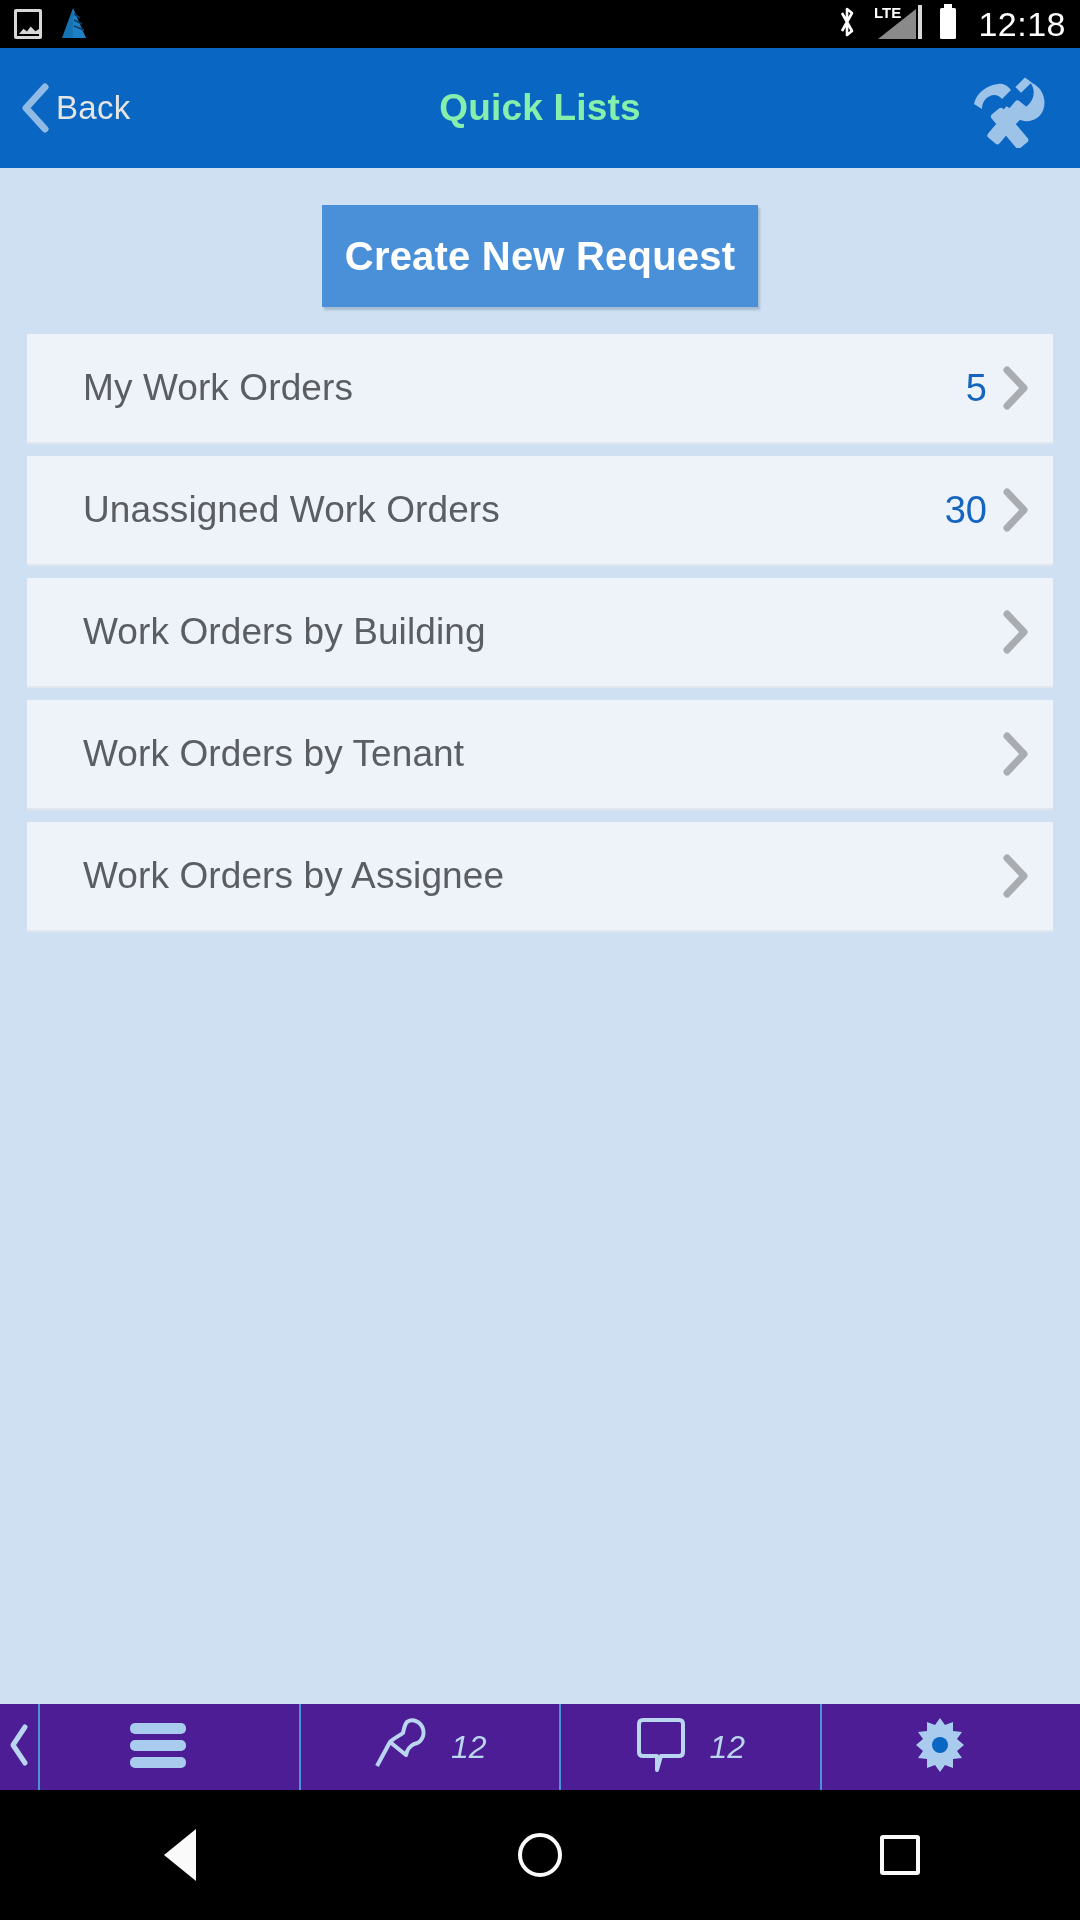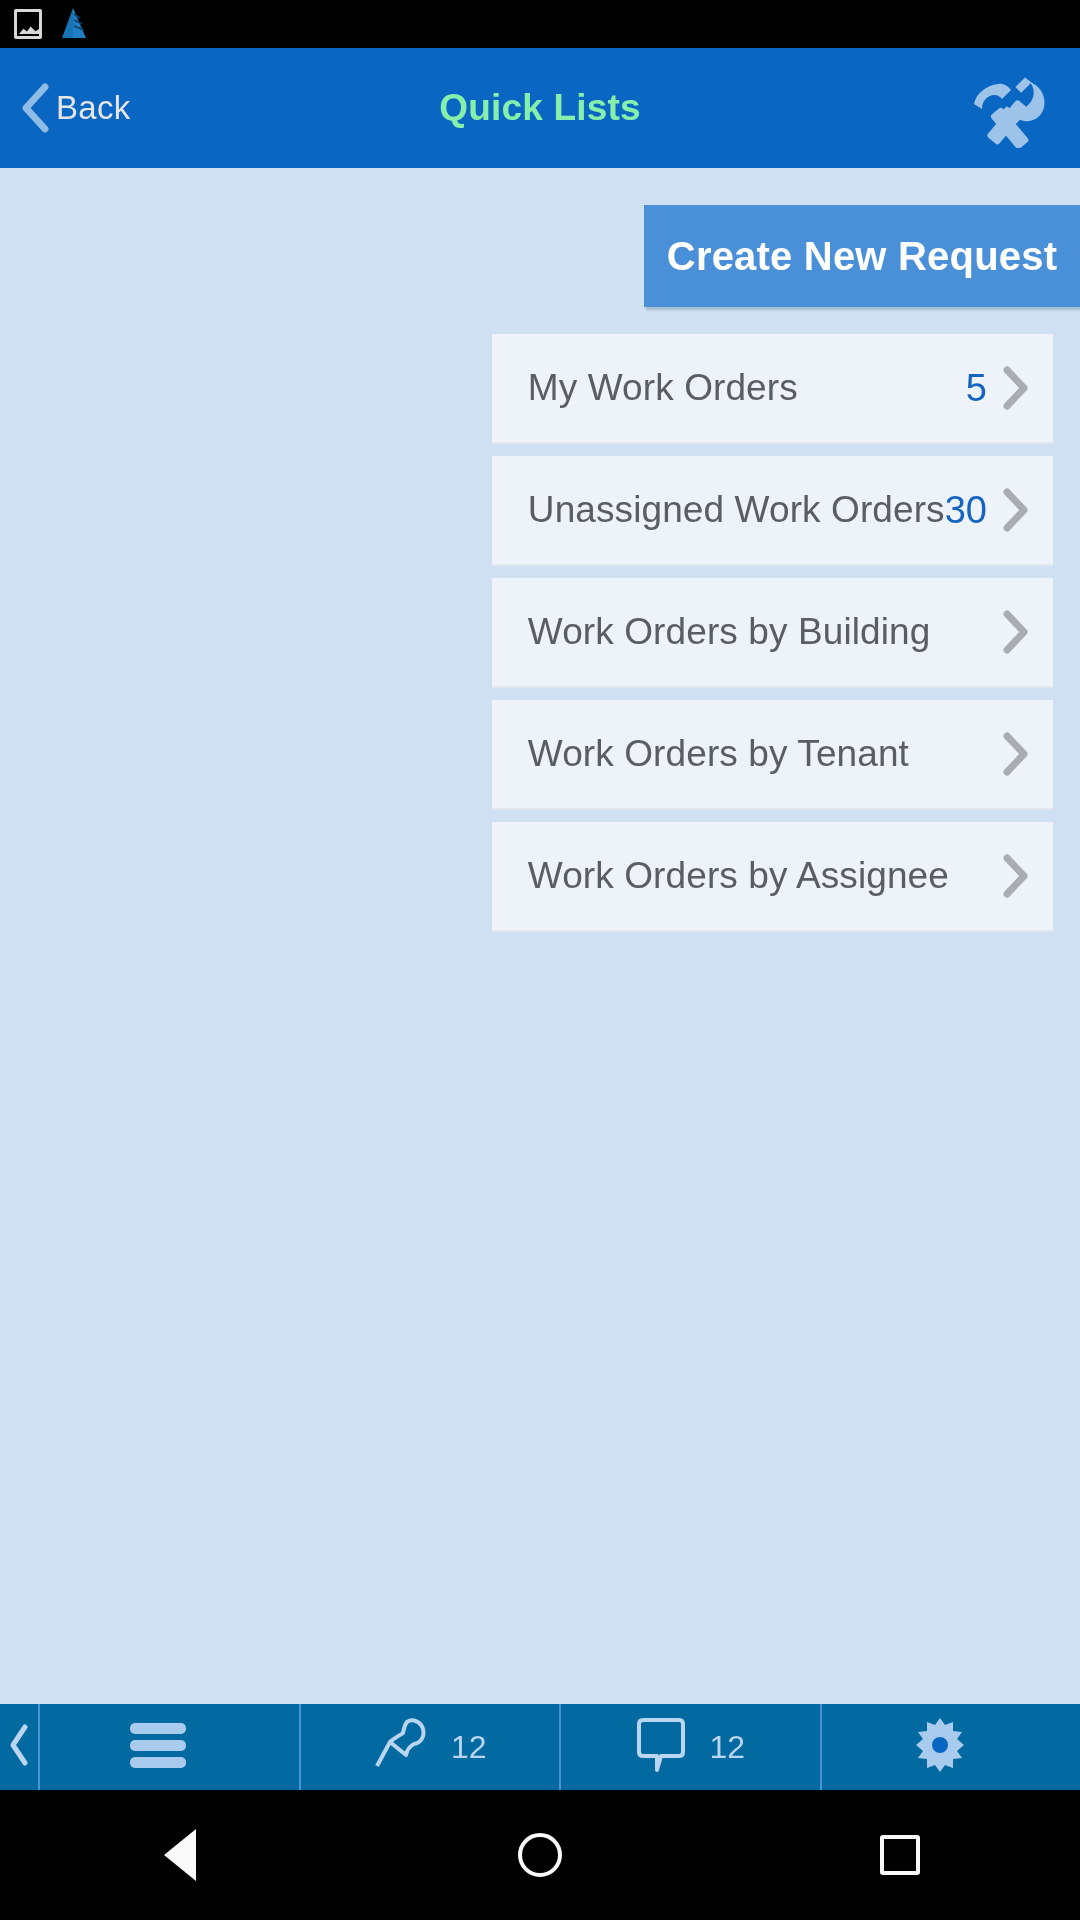--- a/index.html
+++ b/index.html
@@ -43,45 +43,46 @@
   .header-title {
     position:absolute; left:0; right:0; text-align:center;
     color:#86efac; font-size:37px; font-weight:bold; letter-spacing:0.2px;
     pointer-events:none;
   }
   .tools-btn { margin-left:auto; margin-right:22px; width:96px; height:86px;
     display:flex; align-items:center; justify-content:center; }
 
   
   .content { flex:1; background:#cfe0f2; display:flex; flex-direction:column;
-    overflow:hidden;align-items:flex-end; }
+    overflow:hidden; }
   .cta-wrap { display:flex; justify-content:center; padding-top:37px; }
   .cta-btn {
     background:#4a90d9; color:#fff; font-size:40px; font-weight:bold;
     width:436px; height:102px; border:none; cursor:pointer;
     display:flex; align-items:center; justify-content:center;
     box-shadow:2px 3px 2px rgba(90,120,150,0.35);
     letter-spacing:0.2px;
   }
 
   .list { margin-top:27px; display:flex; flex-direction:column; gap:12px; }
   .row {
     height:110px; background:#eef2f9; margin:0 27px 0 27px;
-    display:flex; align-items:center; padding:0 22px 0 36px;
+    display:flex; align-items:center; padding:0 22px 0 56px;
     border-bottom:2px solid #e2e7ef; cursor:pointer;
   }
   .row-label { font-size:37px; color:#5a5e62; letter-spacing:0.1px; }
   .row-right { margin-left:auto; display:flex; align-items:center; gap:12px; }
   .row-count { font-size:38px; color:#1565c0; }
   .row-chev { width:32px; height:48px; flex-shrink:0; }
 
   
   .appnav {
-    height:86px; background:#0369a1; display:flex; align-items:stretch;
+    height:86px; background:#4c1d95; display:flex; align-items:stretch;
     flex-shrink:0;
+    font-style:italic;
   }
   .nav-collapse { width:38px; display:flex; align-items:center; justify-content:center; }
   .nav-item {
     flex:1; display:flex; align-items:center; justify-content:center; gap:22px;
     border-left:2px solid #4a94d6; cursor:pointer;
   }
   .nav-badge { color:#b9d5ef; font-size:32px; }
 
   
   .sysnav { height:130px; background:#000; display:flex; align-items:center;
@@ -105,20 +106,42 @@
           <path d="M13 0 L26 30 L13 30 Z" fill="#1f7fc4"></path>
           <path d="M13 0 L2 30 L13 30 Z" fill="#1674b5"></path>
           <g stroke="#0c3f63" stroke-width="1.6" fill="none">
             <path d="M14 6 L20 10"></path>
               <path d="M14 12 L22 16"></path>
               <path d="M14 18 L24 22"></path>
           </g>
         </svg>
       </span>
     </div>
+    <div class="sb-right">
+      <span>
+        <svg width="24" height="36" viewBox="0 0 24 36">
+          <path d="M7 9 L17 27 L12 31 L12 5 L17 9 L7 27" stroke="#fff" stroke-width="2.6" fill="none" stroke-linejoin="round"></path>
+        </svg>
+      </span>
+      <span>
+        <svg width="52" height="38" viewBox="0 0 52 38">
+          <text x="2" y="15" font-family="Liberation Sans, sans-serif" font-size="15" font-weight="bold" fill="#ffffff">LTE</text>
+          <path d="M6 36 L44 36 L44 6 Z" fill="#8a8a8a"></path>
+          <path d="M44 36 L44 6 L50 6 L50 36 Z" fill="#ffffff" opacity="0"></path>
+          <path d="M46 36 L46 2 L50 2 L50 36 Z" fill="#d9d9d9"></path>
+        </svg>
+      </span>
+      <span>
+        <svg width="22" height="38" viewBox="0 0 22 38">
+          <rect x="7" y="1" width="8" height="4" fill="#fff"></rect>
+          <rect x="3" y="5" width="16" height="31" rx="1.5" fill="#fff"></rect>
+        </svg>
+      </span>
+      <span class="sb-clock">12:18</span>
+    </div>
   </div>
 
   <div class="header">
     <div class="back-btn">
       <span class="back-chev">
         <svg width="34" height="50" viewBox="0 0 34 50">
           <path d="M27 4 L8 25 L27 46" stroke="#8fbbe4" stroke-width="7" fill="none" stroke-linecap="round" stroke-linejoin="round"></path>
         </svg>
       </span>
       <span class="back-label">Back</span>

